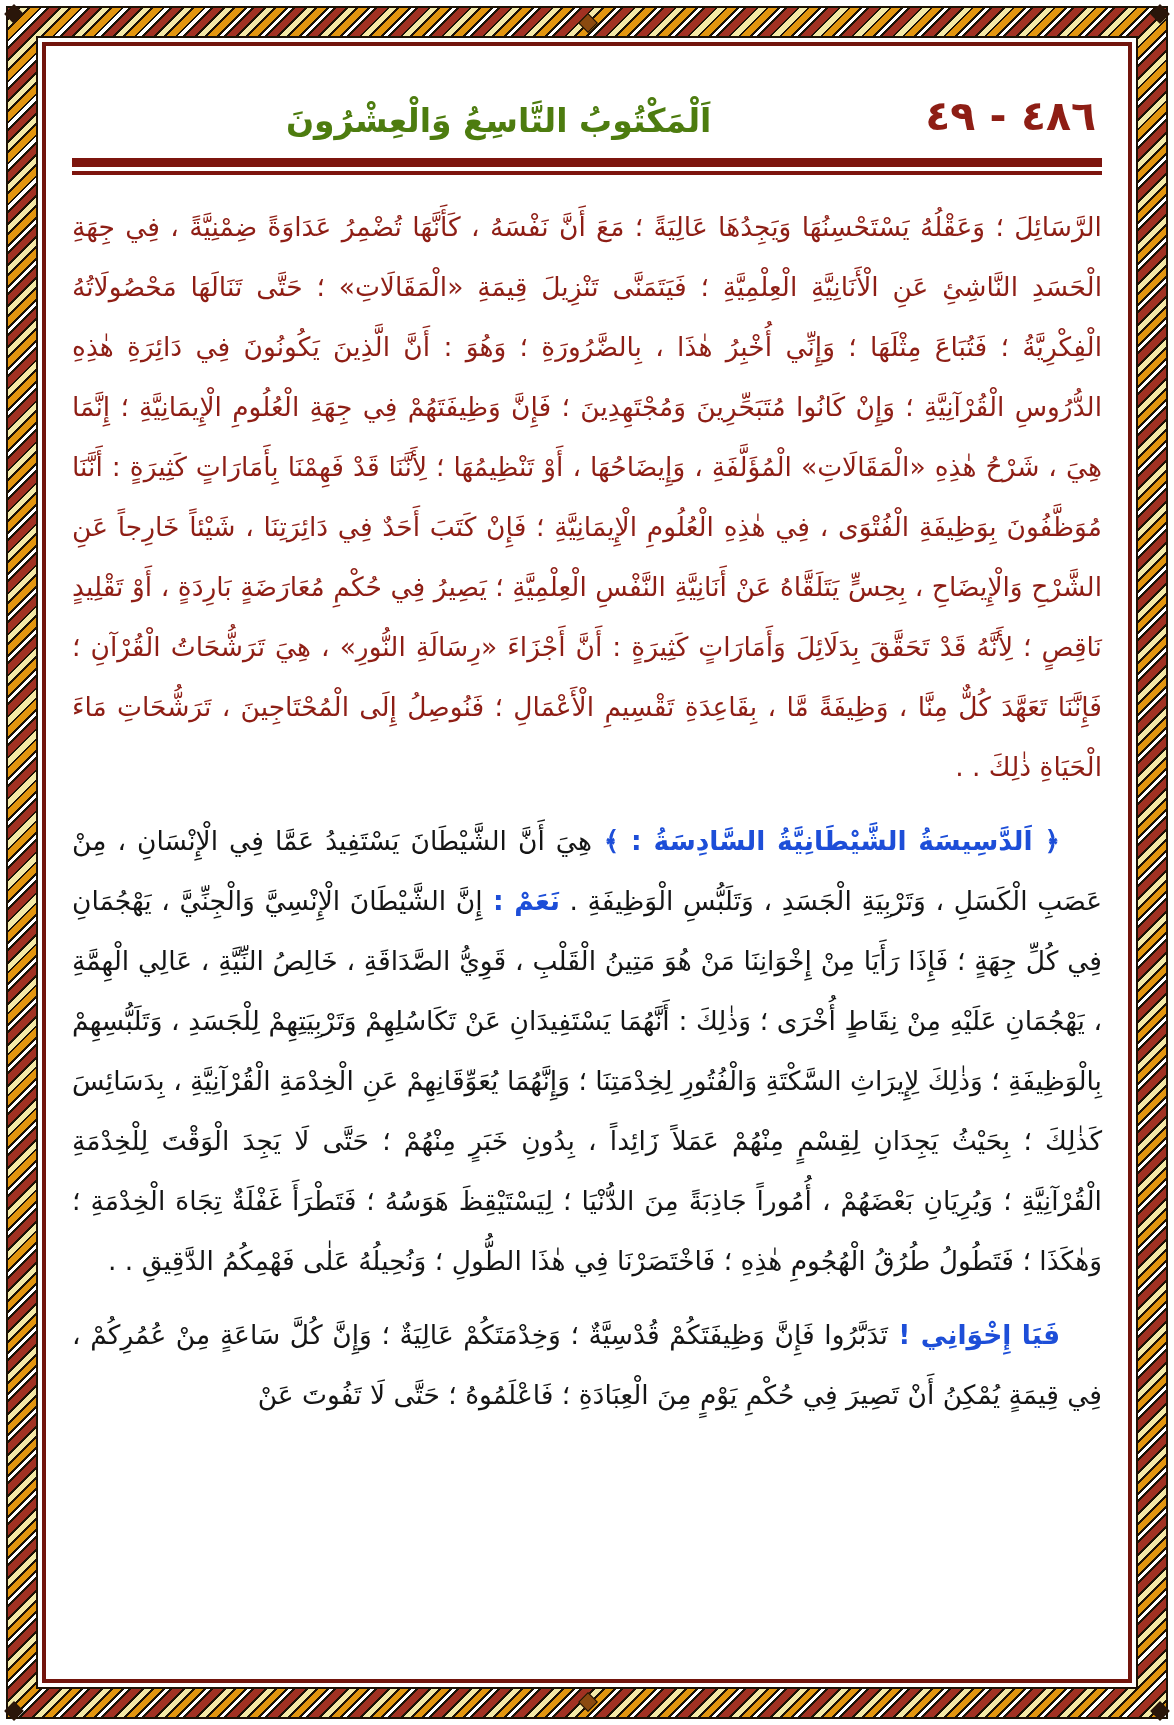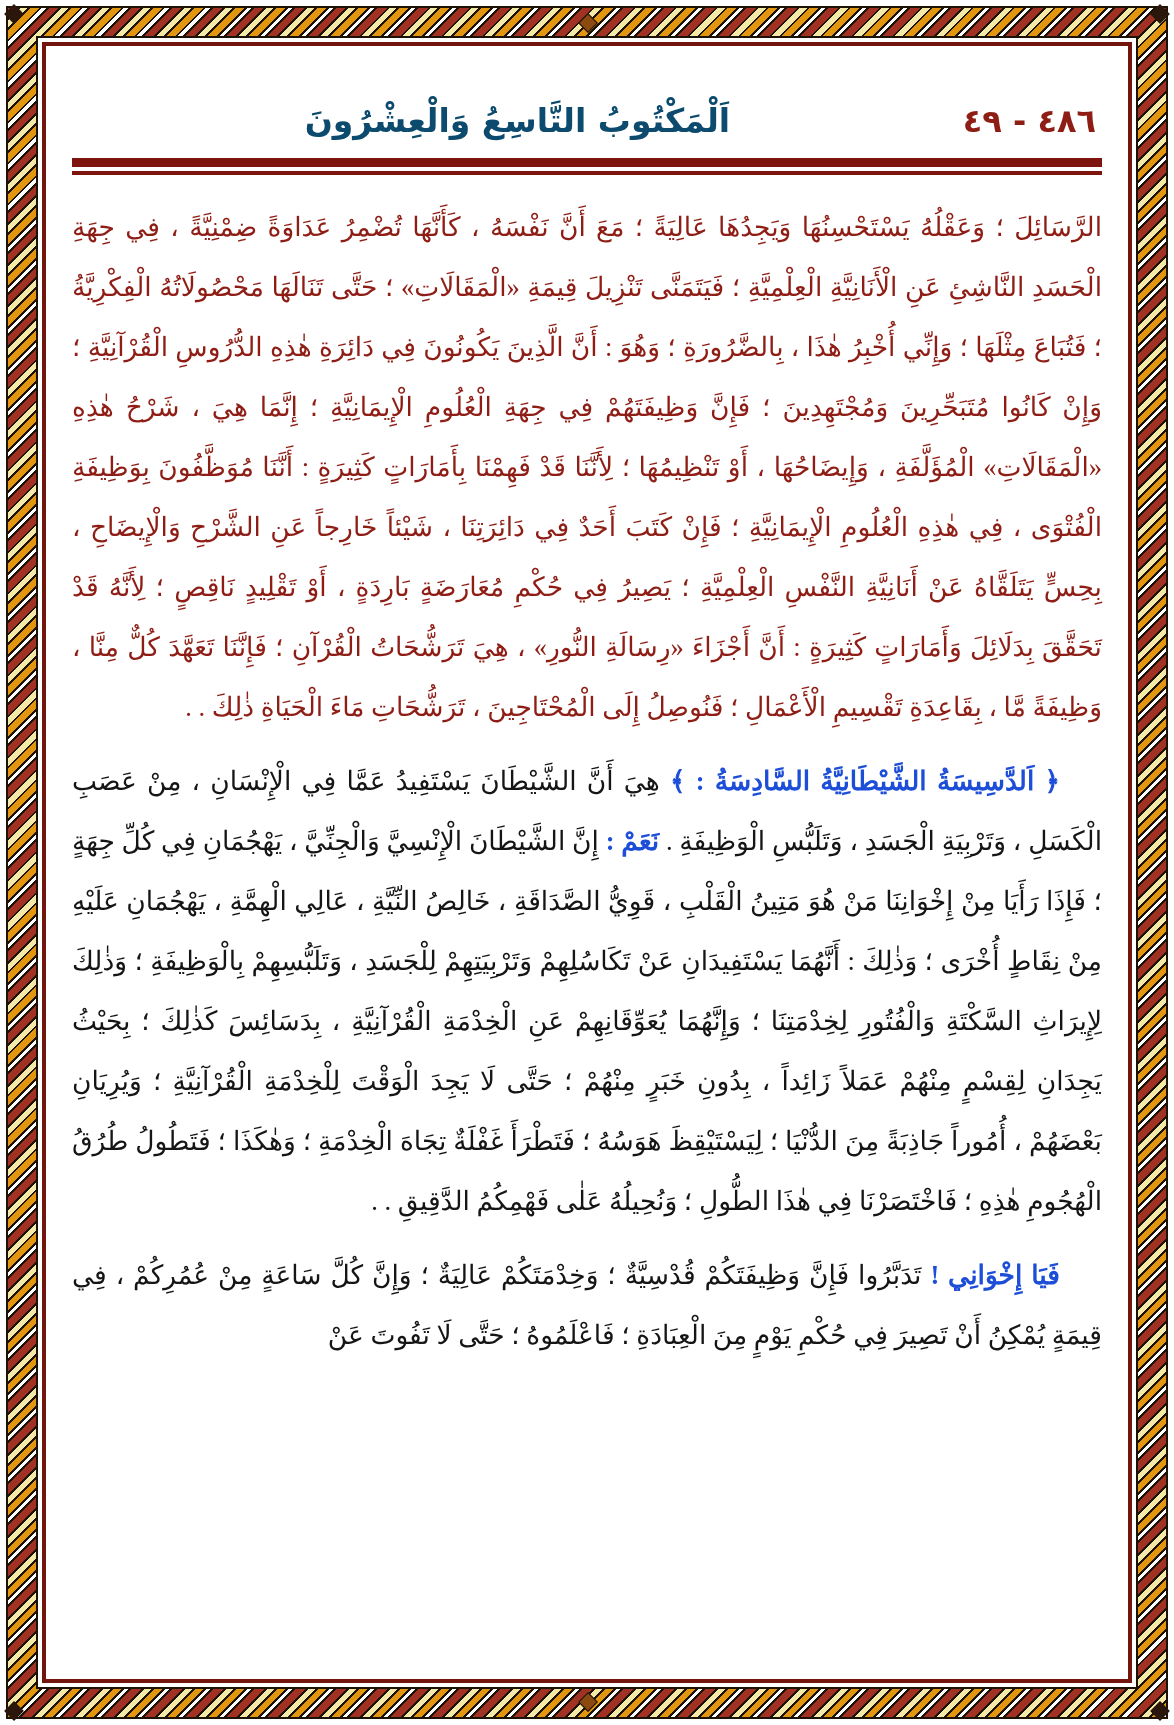--- a/index.html
+++ b/index.html
@@ -55,42 +55,42 @@
     direction:rtl;
     padding:0 14px;
   }
   .header-row{
     display:flex;align-items:flex-end;
     margin-top:26px;height:64px;
   }
   .page-number{
     order:0;
     color:#8e1e15;font-weight:bold;
-    font-size:32px;white-space:nowrap;
+    font-size:41px;white-space:nowrap;
     padding-right:6px;
   }
   .page-title{
     order:1;flex:1;text-align:center;
-    color:#0c4a6e;font-weight:bold;
+    color:#4d7c0f;font-weight:bold;
     font-size:33px;
   }
   .header-rule{margin-top:18px;}
   .header-rule .bar-thick{height:9px;background:#7d150e;}
   .header-rule .bar-gap{height:4px;background:transparent;}
   .header-rule .bar-thin{height:4px;background:#7d150e;}
 
   .body-text{
     margin-top:22px;
     font-size:26.5px;
     line-height:60px;
     text-align:justify;
     text-justify:inter-word;
     color:#151515;
   }
-  .para{margin:0;font-family:Liberation Serif, serif;}
+  .para{margin:0;}
   .para + .para{margin-top:14px;}
   .para.indent{text-indent:42px;}
   .seg-red{color:#8e1e15;}
   .seg-red-bold{color:#1d4ed8;font-weight:bold;}
   .seg-black{color:#151515;}
 </style>
 </head>
 <body>
 
 <div class="page">

